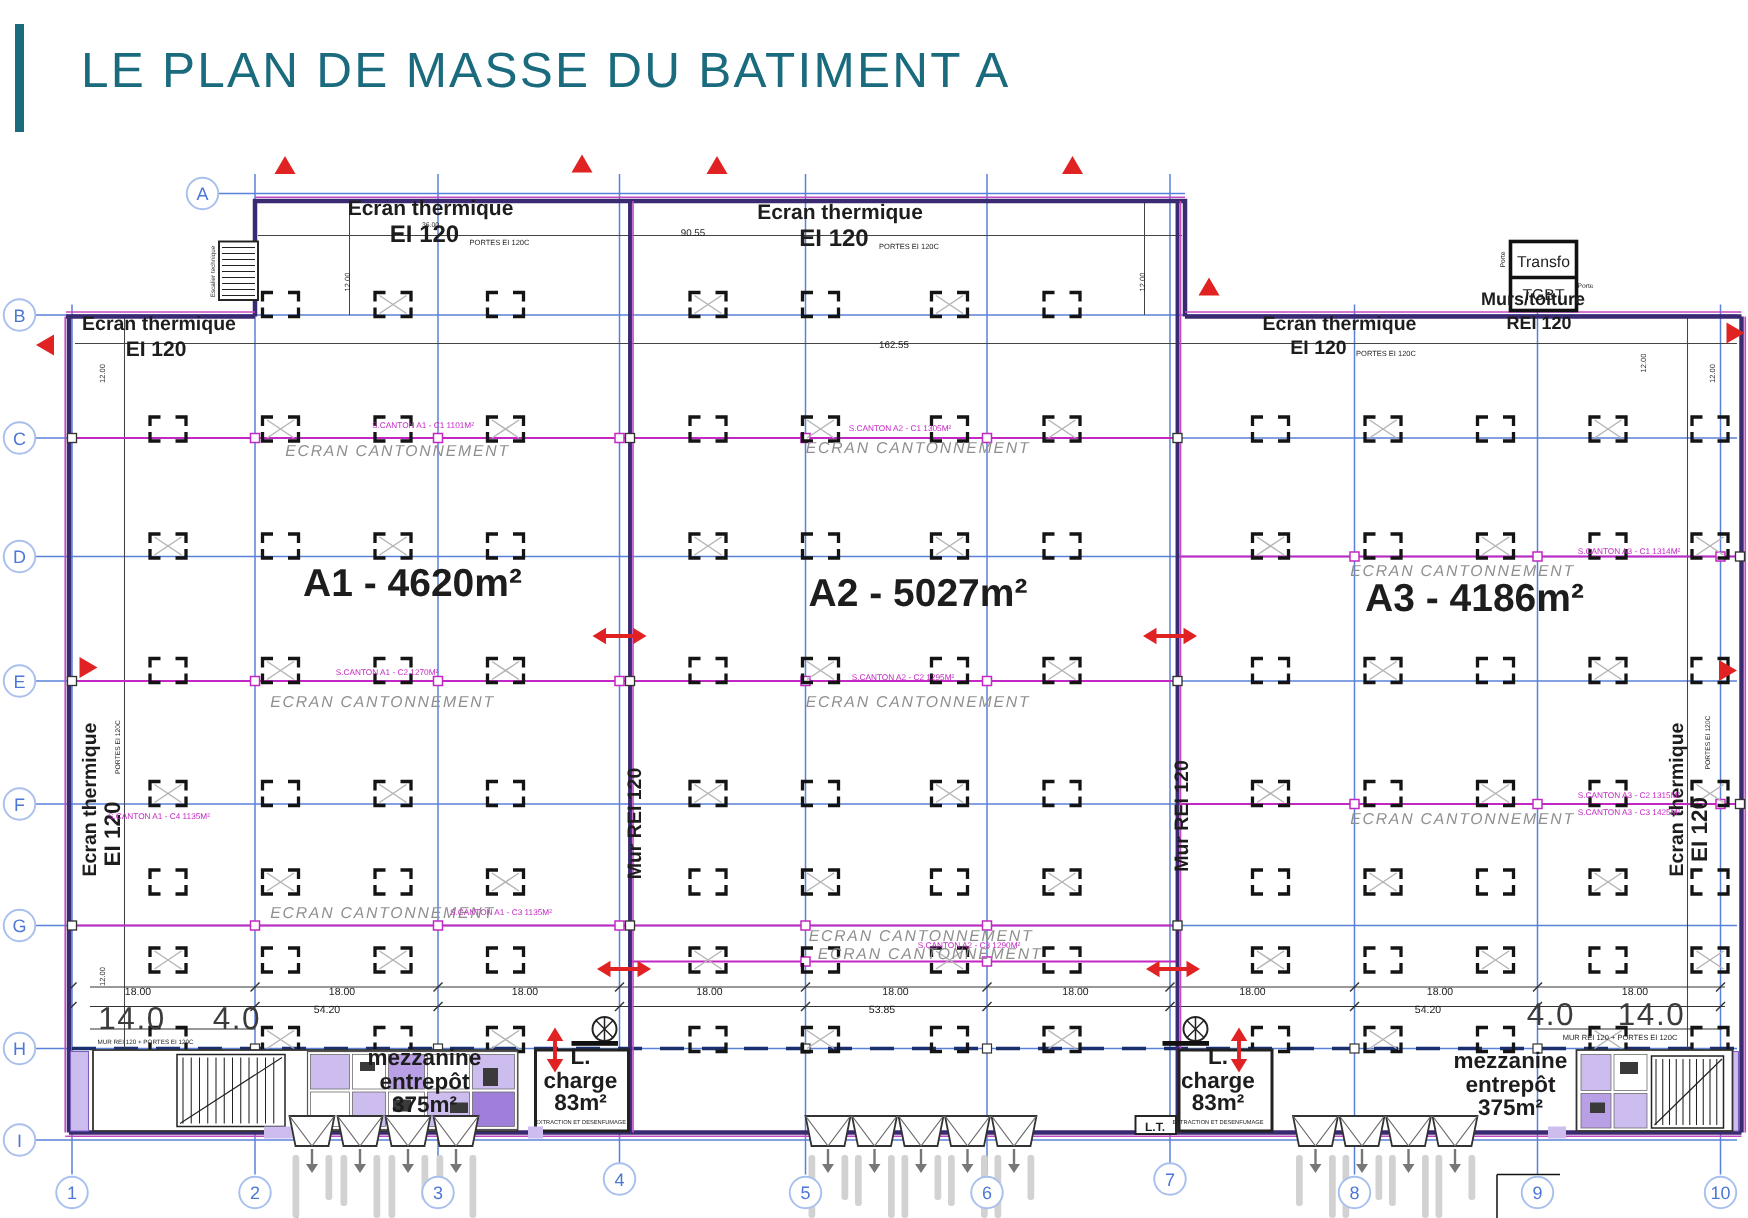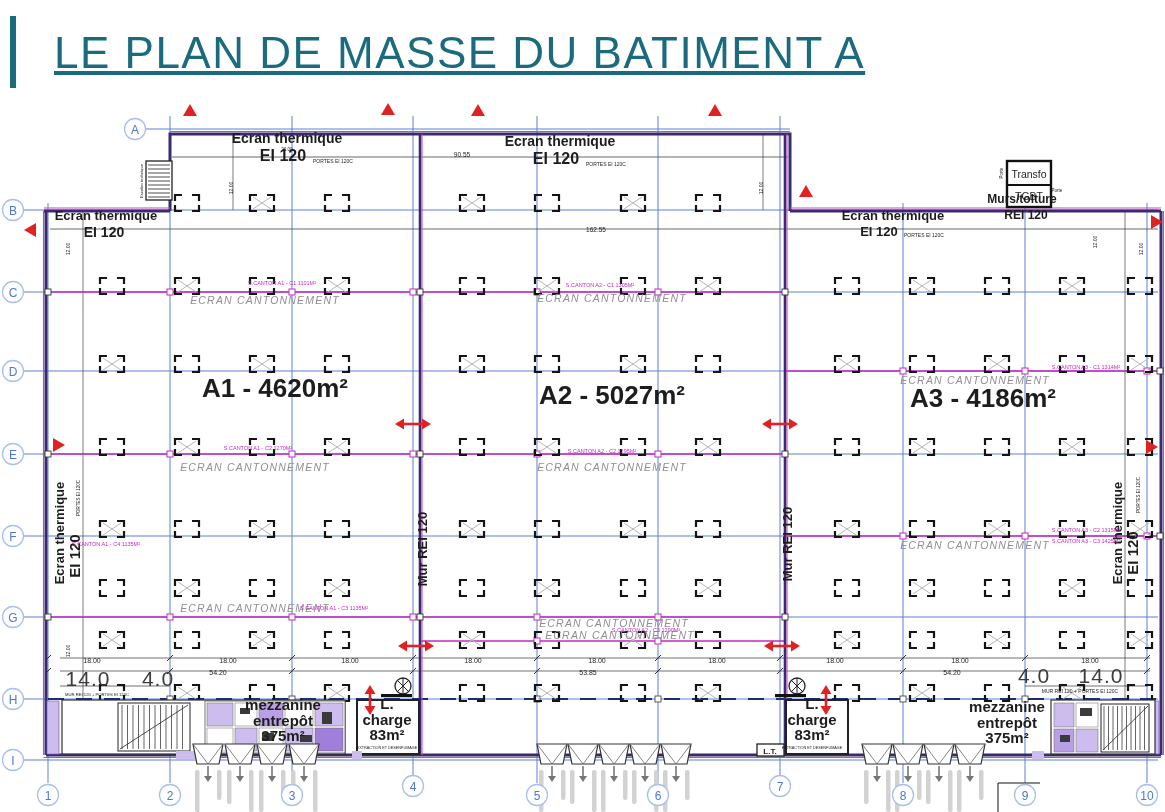--- a/index.html
+++ b/index.html
@@ -1,20 +1,20 @@
 <!DOCTYPE html>
 <html><head>
 <meta charset="utf-8">
 <style>
   html,body{margin:0;padding:0;background:#fff;width:1165px;height:812px;overflow:hidden;
     font-family:"Liberation Sans",sans-serif;}
   #stage{position:relative;width:1165px;height:812px;background:#fff;}
   #titlebar{position:absolute;left:10px;top:16px;width:6px;height:72px;}
-  #pagetitle{position:absolute;left:54px;top:28px;font-size:44px;font-weight:400;
-    letter-spacing:1.5px;white-space:nowrap;text-decoration:underline;}
+  #pagetitle{position:absolute;left:54px;top:28px;font-size:33px;font-weight:400;
+    letter-spacing:1.5px;white-space:nowrap;}
   svg{position:absolute;left:0;top:0;}
   svg text{font-family:"Liberation Sans",sans-serif;fill:#1d1d1d;}
   .git{fill:#8f8f8f;font-style:italic;letter-spacing:1.2px;}
   .mag{fill:#C428C4;}
   .bigdim{fill:#3c3c3c;letter-spacing:1px;}
   .gblue{fill:#4c77d6;}
 </style>
 </head>
 <body>
 

